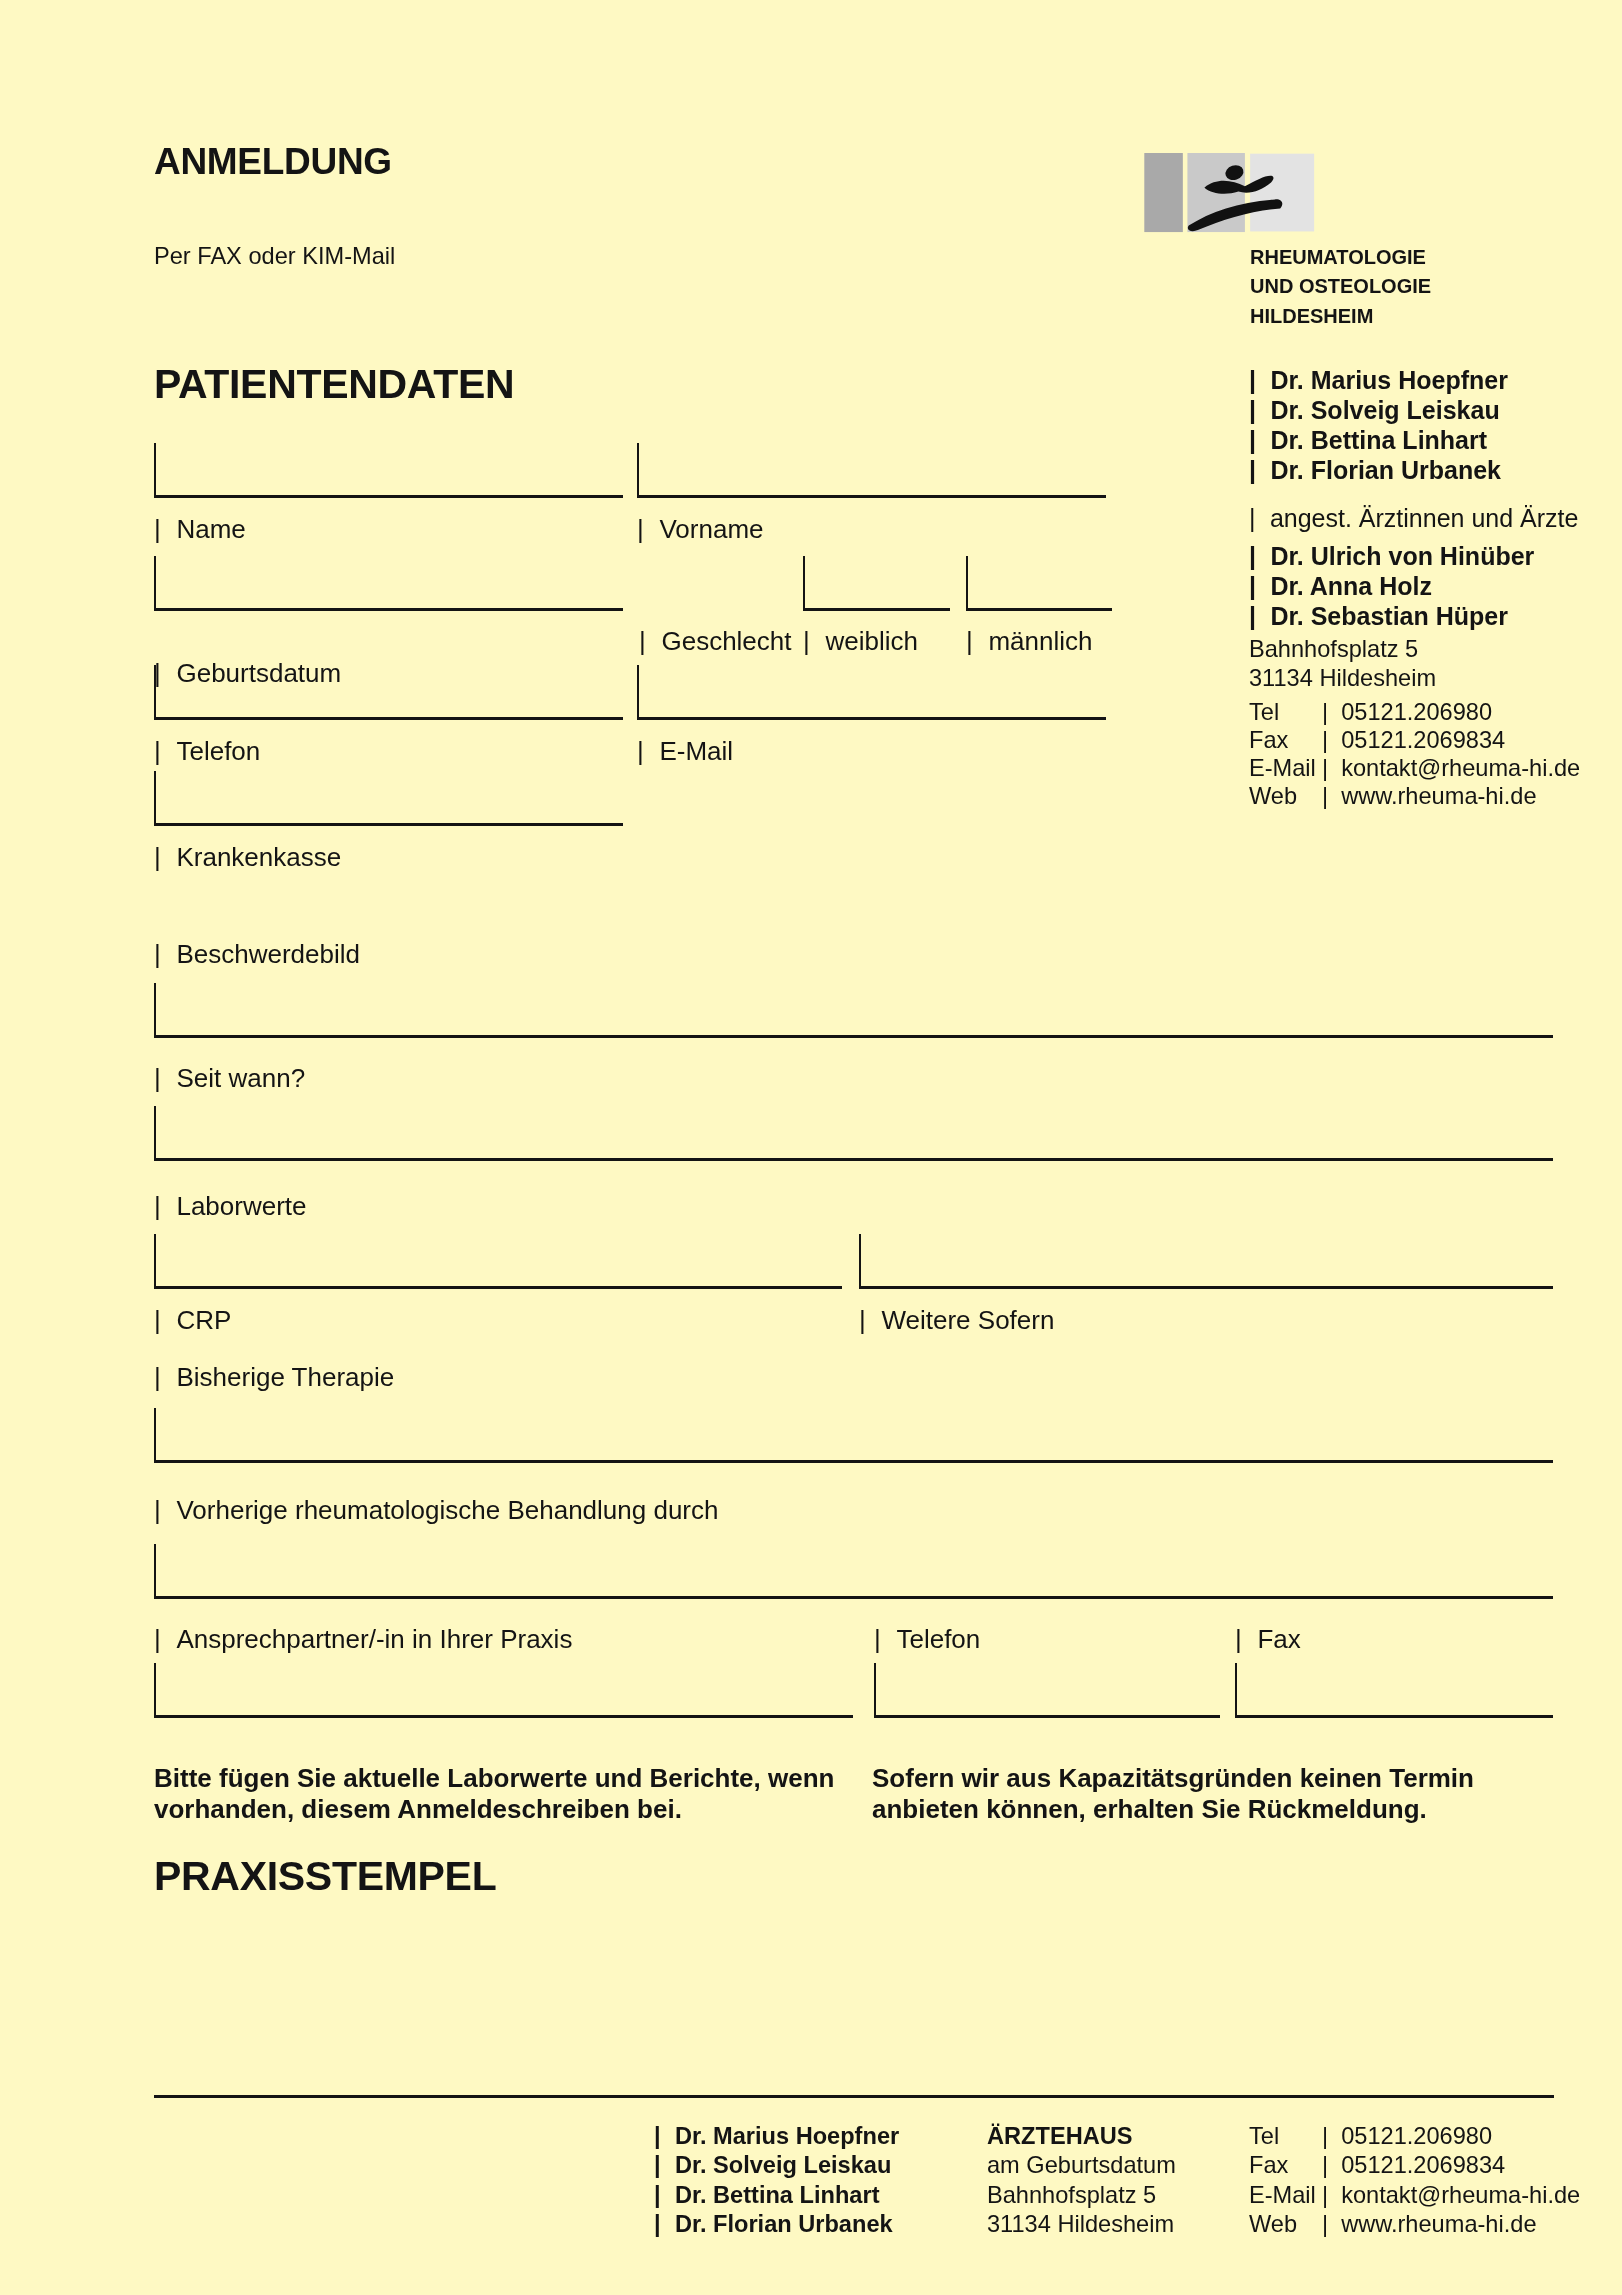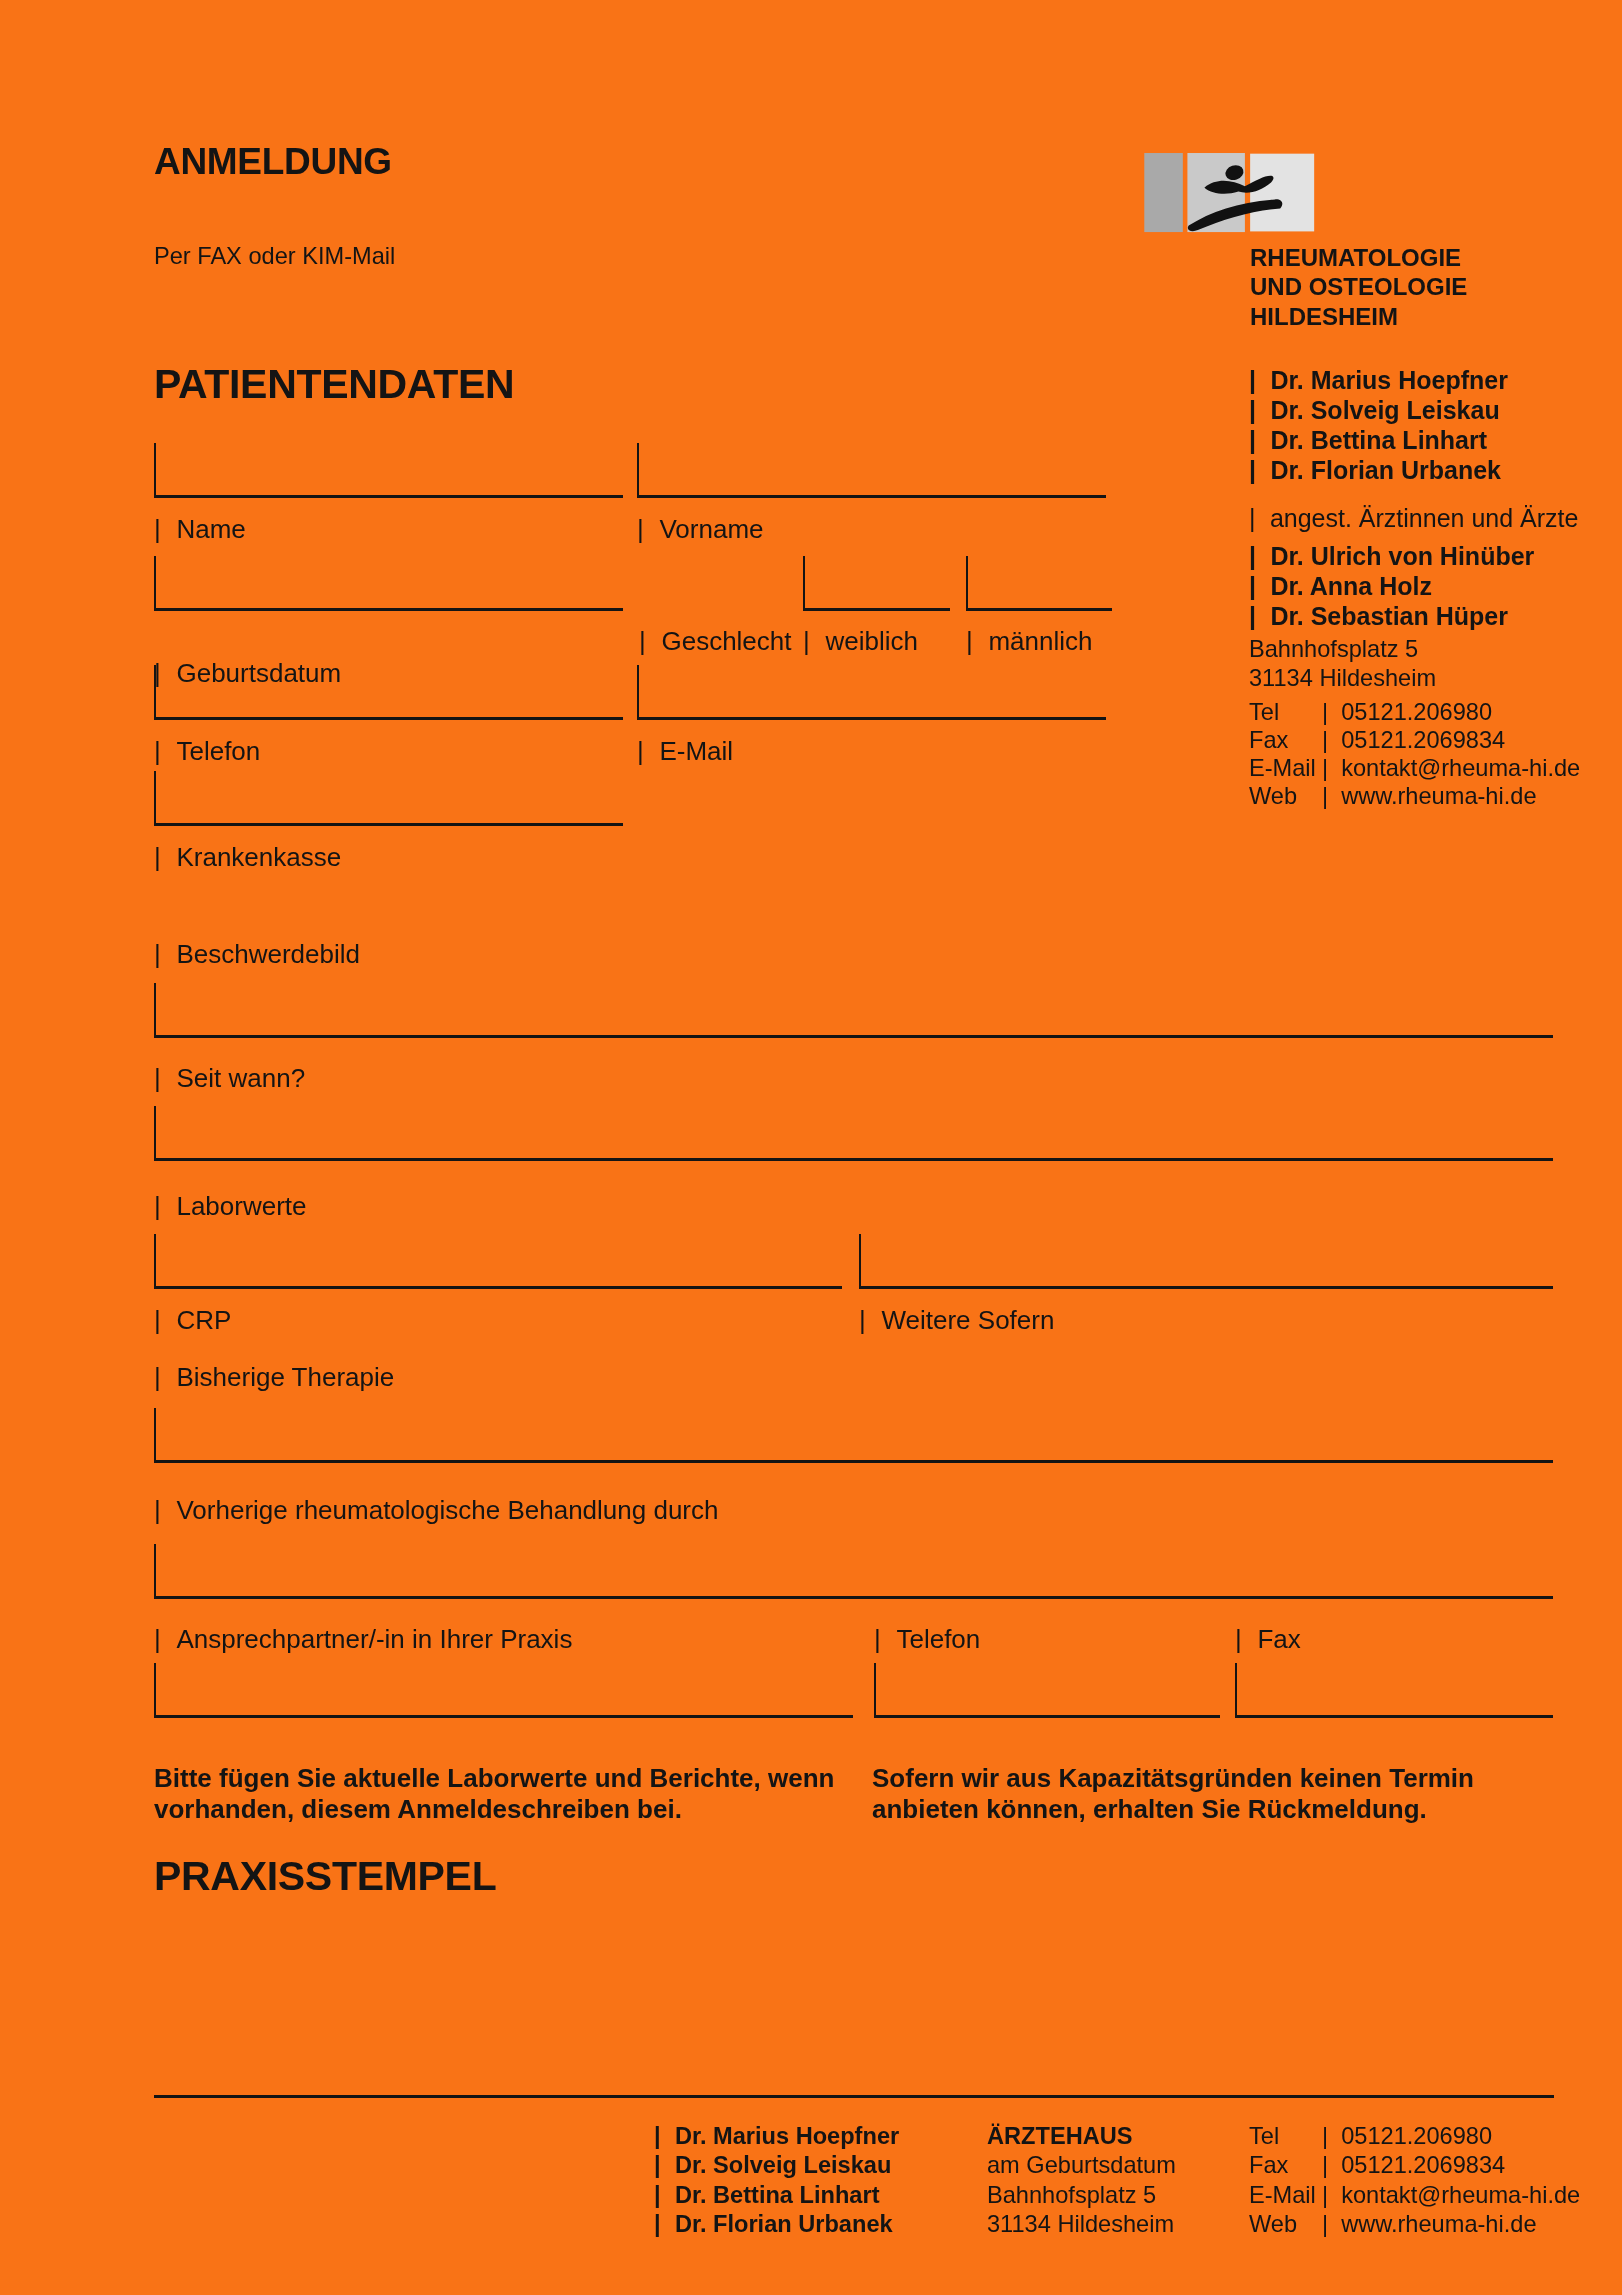--- a/index.html
+++ b/index.html
@@ -1,38 +1,38 @@
 <!DOCTYPE html>
 <html style="font-size:10.5px"><head>
 <meta charset="utf-8">
 <style>
   html,body{margin:0;padding:0;background:#e8e8e8;}
   .page{
-    position:relative; width:1623px; height:2295px; background:#f97316;
+    position:relative; width:1623px; height:2295px; background:#fef9c3;
     font-family:"Liberation Sans", sans-serif; color:#141414; overflow:hidden;
   }
   .abs{position:absolute;}
   
   .title{font-size:37px; font-weight:bold; line-height:44px; letter-spacing:-0.3px; white-space:nowrap;}
   .subtitle{font-size:23.6px; line-height:29px;}
   .h2{font-size:41px; font-weight:bold; letter-spacing:-0.3px; white-space:nowrap;}
   
   .fbox{border-left:2.6px solid #141414; border-bottom:3.3px solid #141414; height:52px;}
   .flabel{font-size:26px; line-height:31px; white-space:nowrap;}
   .flabel::before{content:"|"; margin-right:15.7px; font-weight:400;}
   
   .docline{font-size:25px; font-weight:bold; line-height:30px; white-space:nowrap;}
   .docline::before{content:"|"; margin-right:14.4px;}
   .angest{font-size:25px; font-weight:400; line-height:30px; white-space:nowrap;}
   .angest::before{content:"|"; margin-right:14.4px;}
   .addr{font-size:23.6px; line-height:29.4px; white-space:nowrap;}
   .crow{display:flex; font-size:23.6px; line-height:28px; white-space:nowrap;}
   .clabel{width:73px; flex:0 0 auto;}
   .cvalue::before{content:"|"; margin-right:13px;}
-  .logotext{font-size:24px; font-weight:bold; line-height:29.4px; white-space:nowrap;}
+  .logotext{font-size:20px; font-weight:bold; line-height:29.4px; white-space:nowrap;}
   
   .note{font-size:26px; font-weight:bold; line-height:31px;}
   
   .fline{font-size:23.6px; line-height:29.4px; white-space:nowrap;}
   .fbold{font-weight:bold;}
   .fdoc{font-size:23.6px; font-weight:bold; line-height:29.4px; white-space:nowrap;}
   .fdoc::before{content:"|"; margin-right:14.4px;}
   .rule{background:#141414; height:2.6px;}
 </style>
 </head>

